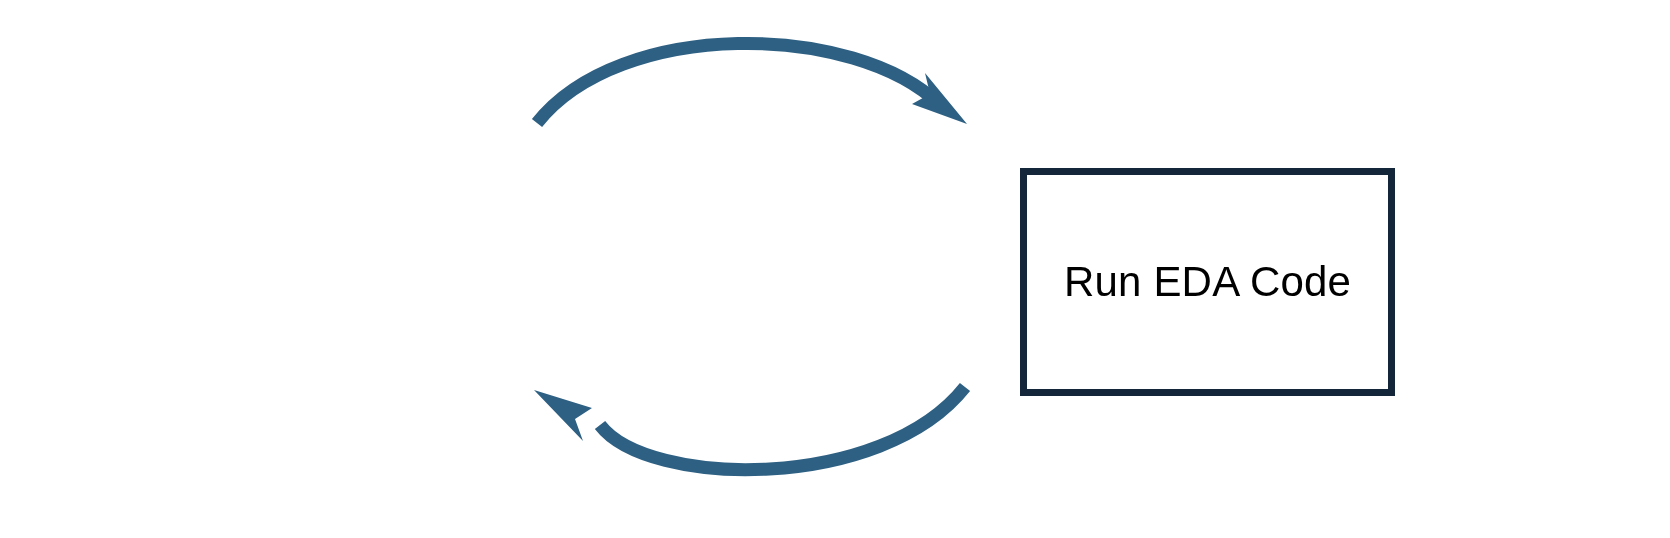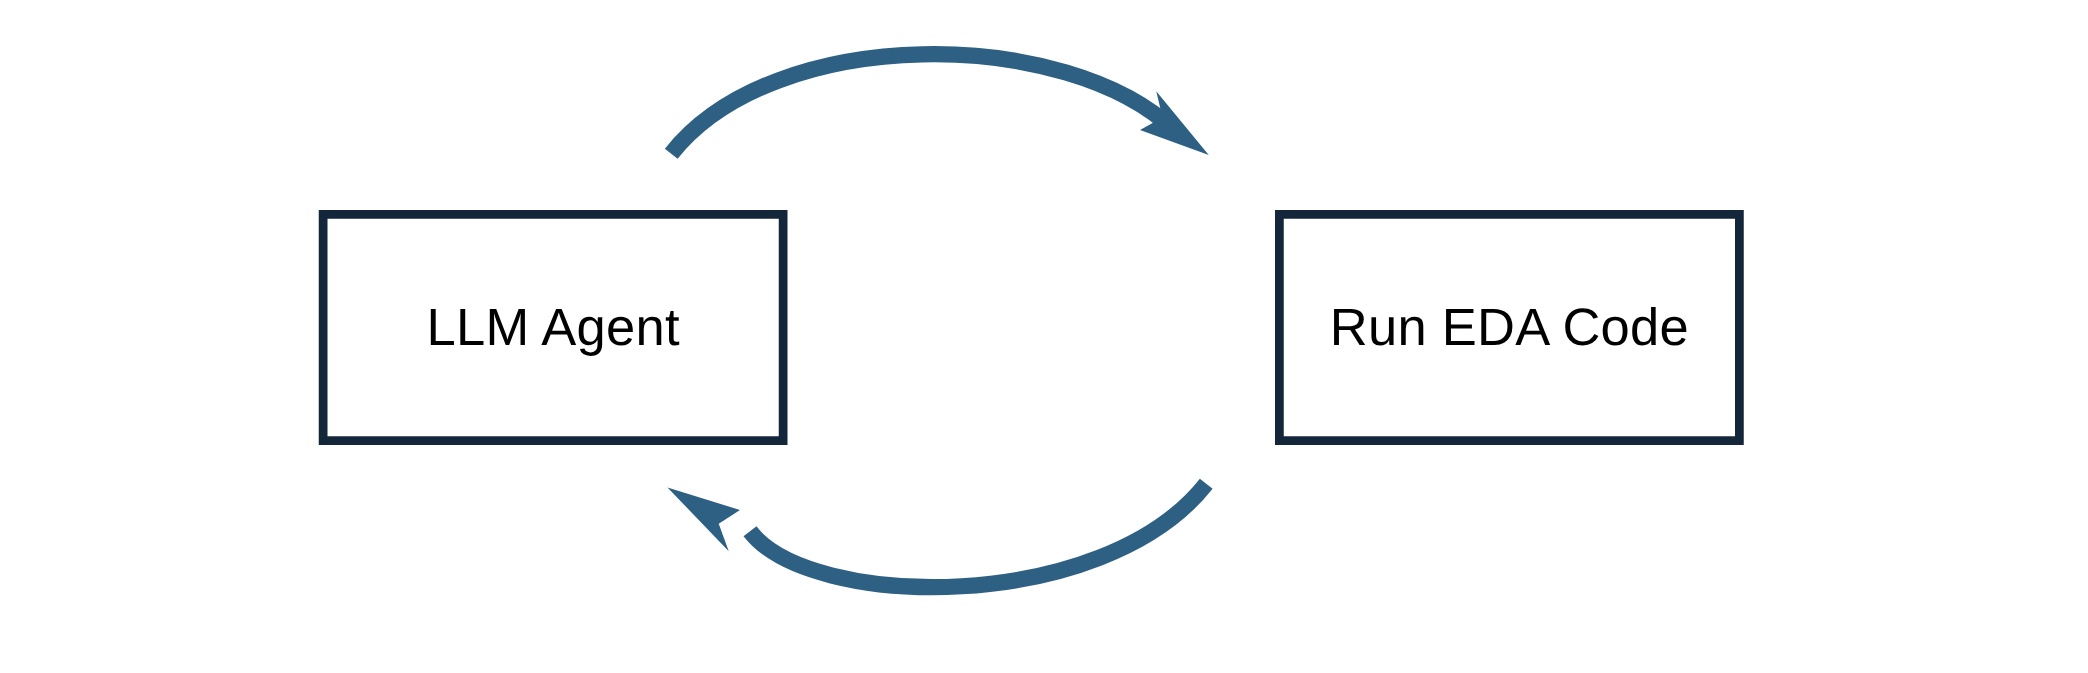--- a/index.html
+++ b/index.html
@@ -47,42 +47,39 @@
   #node-llm-agent {
     left: 255px;
     top: 168px;
     width: 375px;
     height: 188px;
   }
   #node-run-eda-code {
     left: 1020px;
     top: 168px;
     width: 375px;
-    height: 188px;
+    height: 228px;
   }
 </style>
 </head>
 <body>
 
 <div id="canvas">
 
   <svg id="arrow-layer" viewBox="0 0 1670 538" xmlns="http://www.w3.org/2000/svg">
 
     <g>
       <path d="M 537 123 C 620 18, 855 22, 940 105" fill="none" stroke="#2e6083" stroke-width="13" stroke-linecap="butt"></path>
       <polygon points="967,124 912,104 930,94 925,73" fill="#2e6083"></polygon>
     </g>
 
     <g>
       <path d="M 965 387 C 882 492, 648 488, 600 425" fill="none" stroke="#2e6083" stroke-width="13" stroke-linecap="butt"></path>
       <polygon points="534,390 592,408 575,419 583,441" fill="#2e6083"></polygon>
     </g>
   </svg>
 
-  <div class="node-box" id="node-llm-agent">
-    <span class="node-label">LLM Agent</span>
-  </div>
 
   <div class="node-box" id="node-run-eda-code">
     <span class="node-label">Run EDA Code</span>
   </div>
 
 </div>
 
 </body></html>

